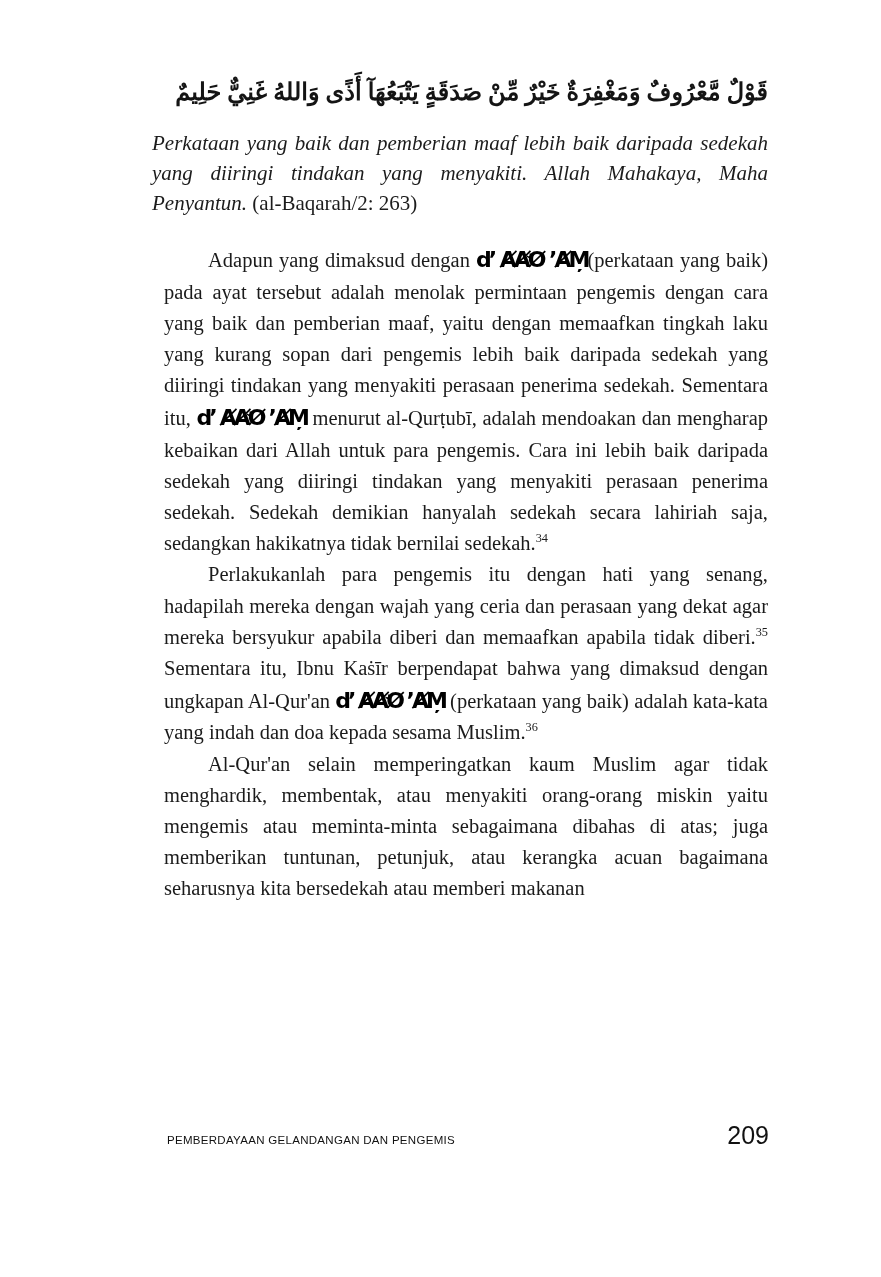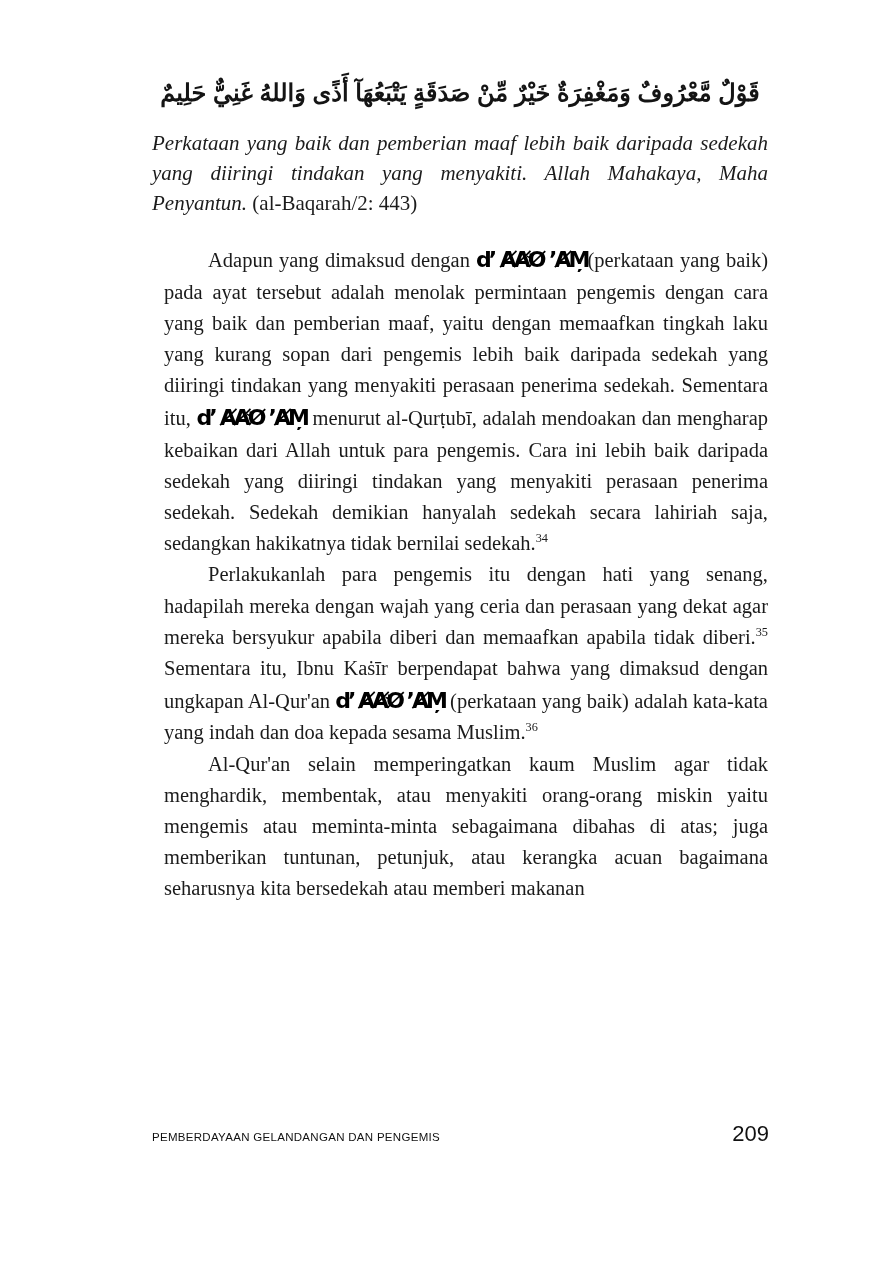--- a/index.html
+++ b/index.html
@@ -22,24 +22,23 @@
   }
   .content {
     position: absolute;
     left: 152px;
     top: 0;
     width: 616px;
   }
   
   .arabic-verse {
     margin-top: 70px;
-    text-align: center;
     direction: rtl;
     unicode-bidi: embed;
-    font-family: Liberation Sans, sans-serif;
+    font-family: Liberation Serif, serif;
     font-weight: 700;
     font-size: 24px;
     line-height: 1.9;
     color: #141414;
     white-space: nowrap;
   }
   
   .translation {
     margin-top: 12px;
     font-size: 21px;
@@ -77,47 +76,47 @@
   }
   sup.fn {
     font-size: 0.6em;
     line-height: 0;
     vertical-align: super;
     letter-spacing: 0;
   }
   
   .footer {
     position: absolute;
-    left: 152px;
+    left: 167px;
     right: 112px;
     top: 1121px;
     display: flex;
     justify-content: space-between;
     align-items: baseline;
     font-family: "Liberation Sans", sans-serif;
   }
   .running-title {
     font-size: 11.5px;
     letter-spacing: 0.3px;
     color: #111;
   }
   .page-number {
-    font-size: 22px;
+    font-size: 25px;
     color: #111;
   }
 </style>
 </head>
 <body>
 
 <div class="page">
   <div class="content">
 
     <div class="arabic-verse">قَوْلٌ مَّعْرُوفٌ وَمَغْفِرَةٌ خَيْرٌ مِّنْ صَدَقَةٍ يَتْبَعُهَآ أَذًى وَاللهُ غَنِيٌّ حَلِيمٌ</div>
 
-    <div class="translation"><span class="italic-part">Perkataan yang baik dan pemberian maaf lebih baik daripada sedekah yang diiringi tindakan yang menyakiti. Allah Mahakaya, Maha Penyantun.</span><span class="ref-part"> (al-Baqarah/2: 443)</span></div>
+    <div class="translation"><span class="italic-part">Perkataan yang baik dan pemberian maaf lebih baik daripada sedekah yang diiringi tindakan yang menyakiti. Allah Mahakaya, Maha Penyantun.</span><span class="ref-part"> (al-Baqarah/2: 263)</span></div>
 
     <div class="body-text">
 
       <p><span>Adapun yang dimaksud dengan </span><span class="garbled">ď’ ȺȺ̛Ø ’ȺM̦</span><span>(perkataan yang baik) pada ayat tersebut adalah menolak permintaan pengemis dengan cara yang baik dan pemberian maaf, yaitu dengan memaafkan tingkah laku yang kurang sopan dari pengemis lebih baik daripada sedekah yang diiringi tindakan yang menyakiti perasaan penerima sedekah. Sementara itu, </span><span class="garbled">ď’ ȺȺ̛Ø ’ȺM̦</span><span> menurut al-Qurṭubī, adalah mendoakan dan mengharap kebaikan dari Allah untuk para pengemis. Cara ini lebih baik daripada sedekah yang diiringi tindakan yang menyakiti perasaan penerima sedekah. Sedekah demikian hanyalah sedekah secara lahiriah saja, sedangkan hakikatnya tidak bernilai sedekah.</span><sup class="fn">34</sup></p>
 
       <p><span>Perlakukanlah para pengemis itu dengan hati yang senang, hadapilah mereka dengan wajah yang ceria dan perasaan yang dekat agar mereka bersyukur apabila diberi dan memaafkan apabila tidak diberi.</span><sup class="fn">35</sup><span> Sementara itu, Ibnu Kaṡīr berpendapat bahwa yang dimaksud dengan ungkapan Al-Qur'an </span><span class="garbled">ď’ ȺȺ̛Ø ’ȺM̦</span><span> (perkataan yang baik) adalah kata-kata yang indah dan doa kepada sesama Muslim.</span><sup class="fn">36</sup></p>
 
       <p><span>Al-Qur'an selain memperingatkan kaum Muslim agar tidak menghardik, membentak, atau menyakiti orang-orang miskin yaitu mengemis atau meminta-minta sebagaimana dibahas di atas; juga memberikan tuntunan, petunjuk, atau kerangka acuan bagaimana seharusnya kita bersedekah atau memberi makanan</span></p>
 
     </div>

